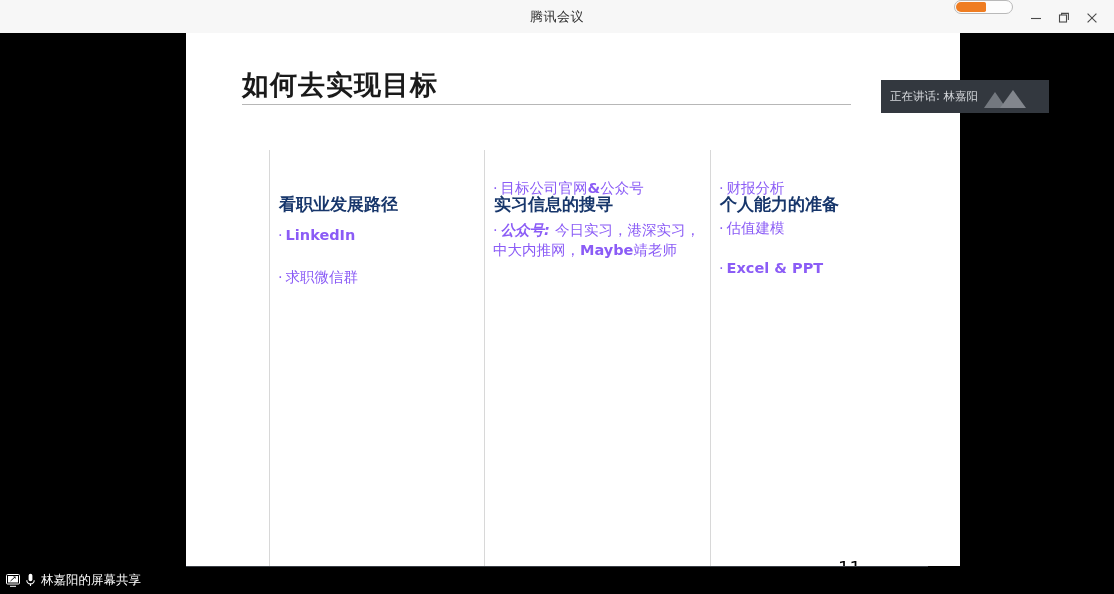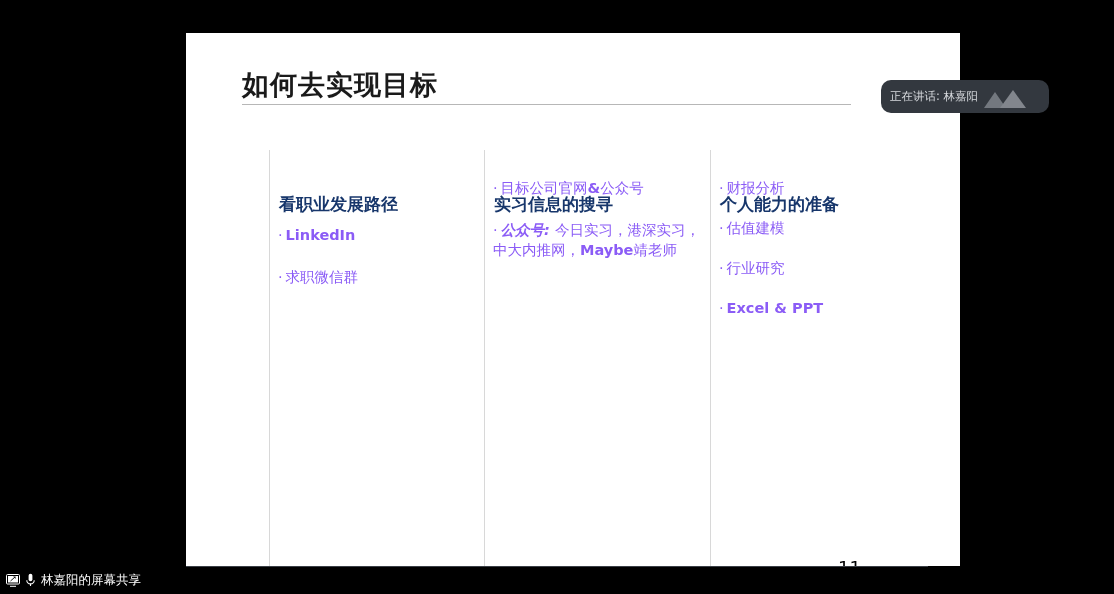--- a/index.html
+++ b/index.html
@@ -87,21 +87,20 @@
     position:absolute;left:652px;top:524px;
     font-family:"DejaVu Sans","Liberation Sans",sans-serif;
     font-size:18px;color:#000000;
   }
 
   
   .speaker{
     position:absolute;left:881px;top:47px;width:168px;height:33px;
     background:#33383f;display:flex;align-items:center;padding-left:9px;
     box-sizing:border-box;
-    border-radius:10px;
   }
   .speaker-text{
     font-family:"DejaVu Sans","Liberation Sans",sans-serif;
     font-size:11.5px;color:#d6d9dd;white-space:nowrap;
   }
   .speaker-thumb{
     position:relative;margin-left:4px;width:58px;height:26px;overflow:hidden;opacity:.55;
   }
   .speaker-thumb svg{display:block;}
 
@@ -122,20 +121,47 @@
   }
   .bottom-rule{
     position:absolute;left:186px;top:566px;width:742px;height:1px;background:#3a3f46;
   }
 </style>
 </head>
 <body>
 
 <div class="app">
 
+  <div class="titlebar">
+    <div class="titlebar-title">腾讯会议</div>
+
+    <div class="capsule">
+      <div class="capsule-fill"></div>
+    </div>
+
+    <div class="winbtns">
+      <div class="winbtn">
+        <svg width="12" height="12" viewBox="0 0 12 12">
+            <line x1="1" y1="6.5" x2="11" y2="6.5" stroke="#4a4a4a" stroke-width="1.1"></line>
+          </svg>
+      </div>
+      <div class="winbtn">
+        <svg width="12" height="12" viewBox="0 0 12 12">
+          <rect x="1.5" y="3" width="7" height="7" fill="none" stroke="#4a4a4a" stroke-width="1.1"></rect>
+          <polyline points="3.6,3 3.6,1.4 10.4,1.4 10.4,8" fill="none" stroke="#4a4a4a" stroke-width="1.1"></polyline>
+        </svg>
+      </div>
+      <div class="winbtn">
+        <svg width="12" height="12" viewBox="0 0 12 12">
+          <line x1="1.6" y1="1.6" x2="10.4" y2="10.4" stroke="#4a4a4a" stroke-width="1.1"></line>
+          <line x1="10.4" y1="1.6" x2="1.6" y2="10.4" stroke="#4a4a4a" stroke-width="1.1"></line>
+        </svg>
+      </div>
+    </div>
+  </div>
 
   <div class="stage">
 
     <div class="slide">
 
       <div class="slide-title">如何去实现目标</div>
       <div class="title-rule"></div>
 
       <div class="columns">
 
@@ -153,21 +179,20 @@
               <div class="bullet"><span class="dot">·</span><span>目标公司官网</span><span class="b-bold">&amp;</span><span>公众号</span></div>
               <div class="bullet"><span class="dot">·</span><span class="lbl">公众号: </span><span>今日实习，港深实习，中大内推网，</span><span class="b-bold">Maybe</span><span>靖老师</span></div>
             </div>
         </div>
 
         <div class="col col-3">
           <div class="col-head">个人能力的准备</div>
           <div class="col-body c3-body">
               <div class="bullet"><span class="dot">·</span><span>财报分析</span></div>
               <div class="bullet"><span class="dot">·</span><span>估值建模</span></div>
-              <div class="bullet"><span class="dot">·</span><span>行业研究</span></div>
               <div class="bullet"><span class="dot">·</span><span class="b-bold">Excel &amp; PPT</span></div>
             </div>
         </div>
 
       </div>
 
       <div class="page-num">11</div>
     </div>
 
     <div class="speaker">

